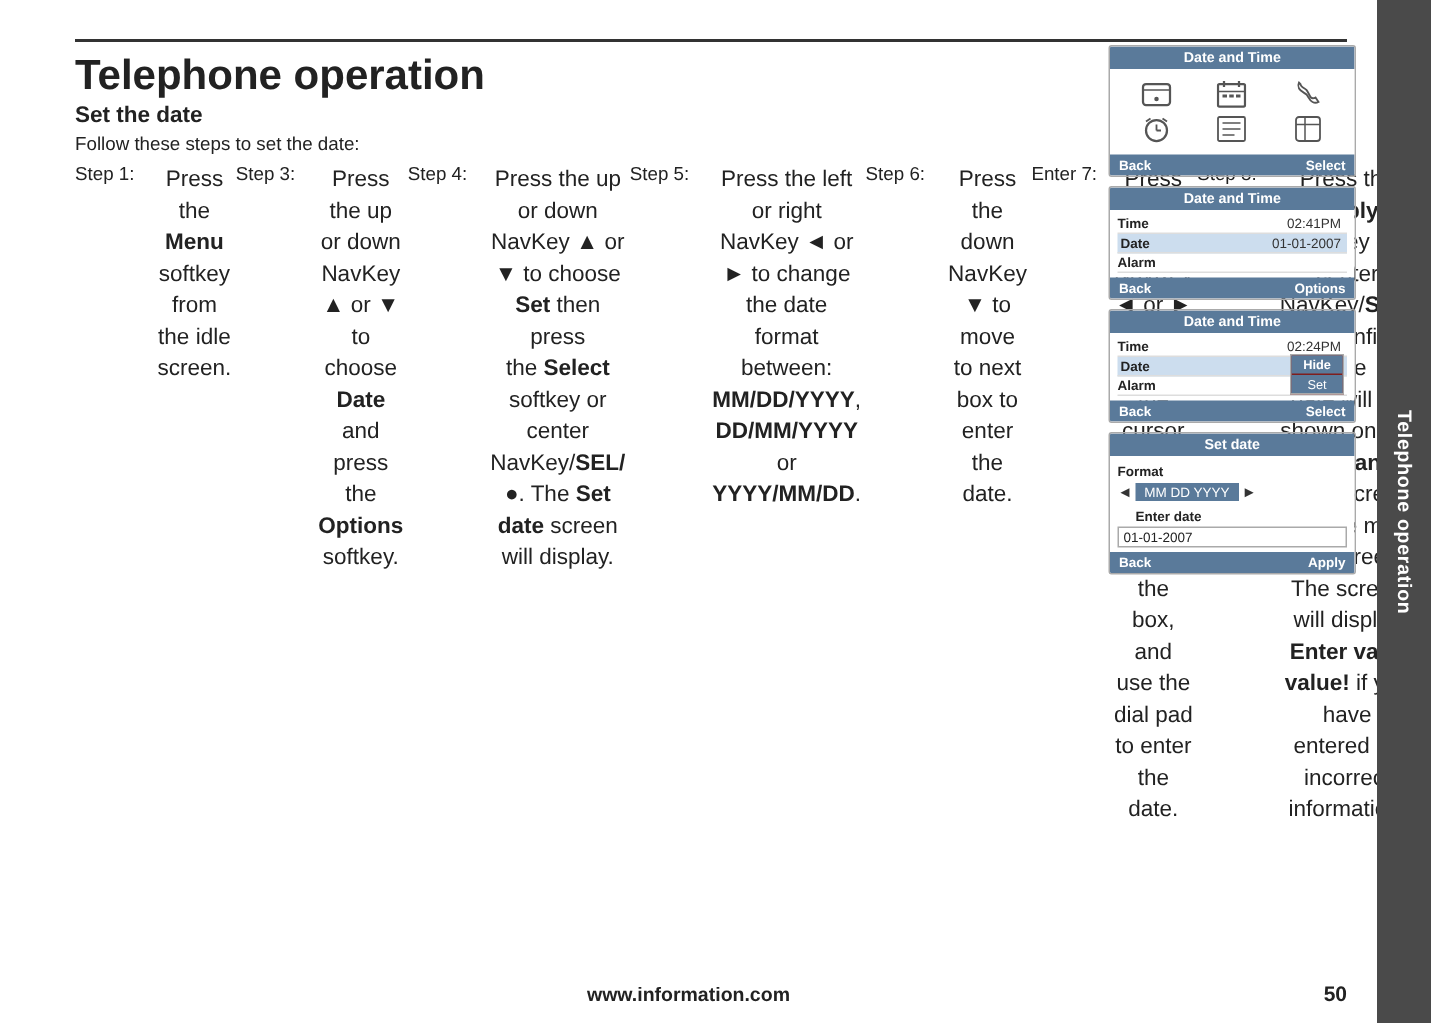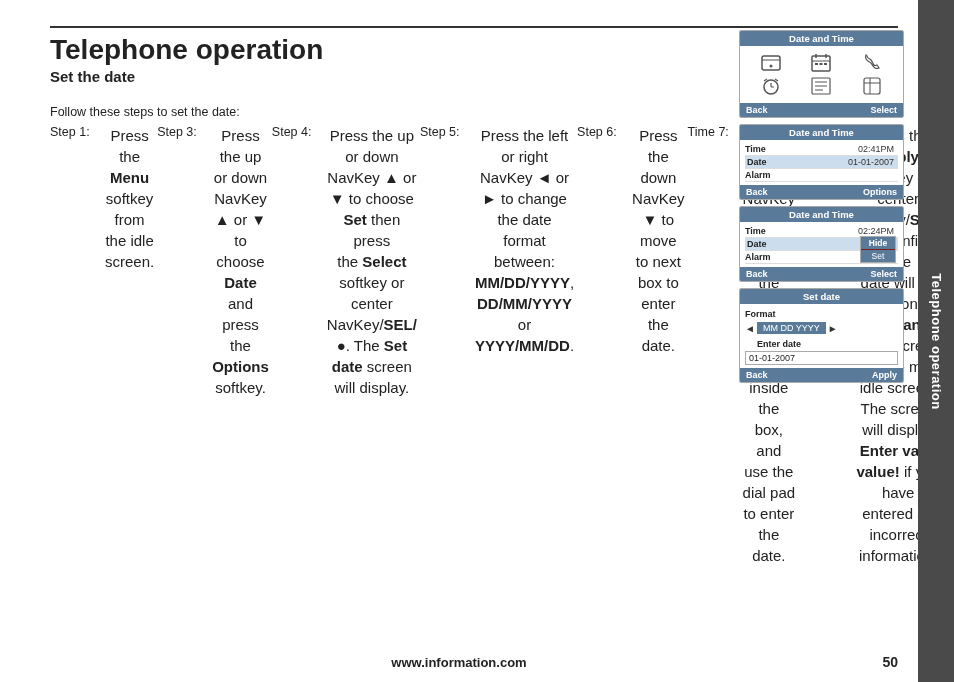--- a/index.html
+++ b/index.html
@@ -61,21 +61,21 @@
       font-size: 28px;
       font-weight: bold;
       color: #222;
       margin-bottom: 2px;
       margin-top: 4px;
     }
     .section-title {
       font-size: 15px;
       font-weight: bold;
       color: #222;
-      margin-bottom: 20px;
+      margin-bottom: 4px;
     }
     .intro-text {
       font-size: 12.5px;
       color: #222;
       margin-bottom: 6px;
     }
 
     
     .steps-container {
       display: flex;
@@ -271,21 +271,21 @@
       <span class="step-label">Step 5:</span>
       <span class="step-text">Press the left or right NavKey ◄ or ► to change the date format<br>between: <b>MM/DD/YYYY</b>, <b>DD/MM/YYYY</b> or <b>YYYY/MM/DD</b>.</span>
     </div>
 
     <div class="step-row">
       <span class="step-label">Step 6:</span>
       <span class="step-text">Press the down NavKey ▼ to move to next box to enter the date.</span>
     </div>
 
     <div class="step-row">
-      <span class="step-label">Time 7:</span>
+      <span class="step-label">Enter 7:</span>
       <span class="step-text">Press the left or right NavKey ◄ or ► to move the cursor back and<br>forth inside the box, and use the dial pad to enter the date.</span>
     </div>
 
     <div class="step-row">
       <span class="step-label">Step 8:</span>
       <span class="step-text">Press the <b>Apply</b> softkey or center NavKey/<b>SEL/●</b> to confirm. The<br>date will be shown on the <b>Date and Time</b> screen and the main<br>idle screen. The screen will display <b>Enter valid value!</b> if you have<br>entered an incorrect information.</span>
     </div>
 
     <div class="step-row">
       <span class="step-label">Step 9:</span>

